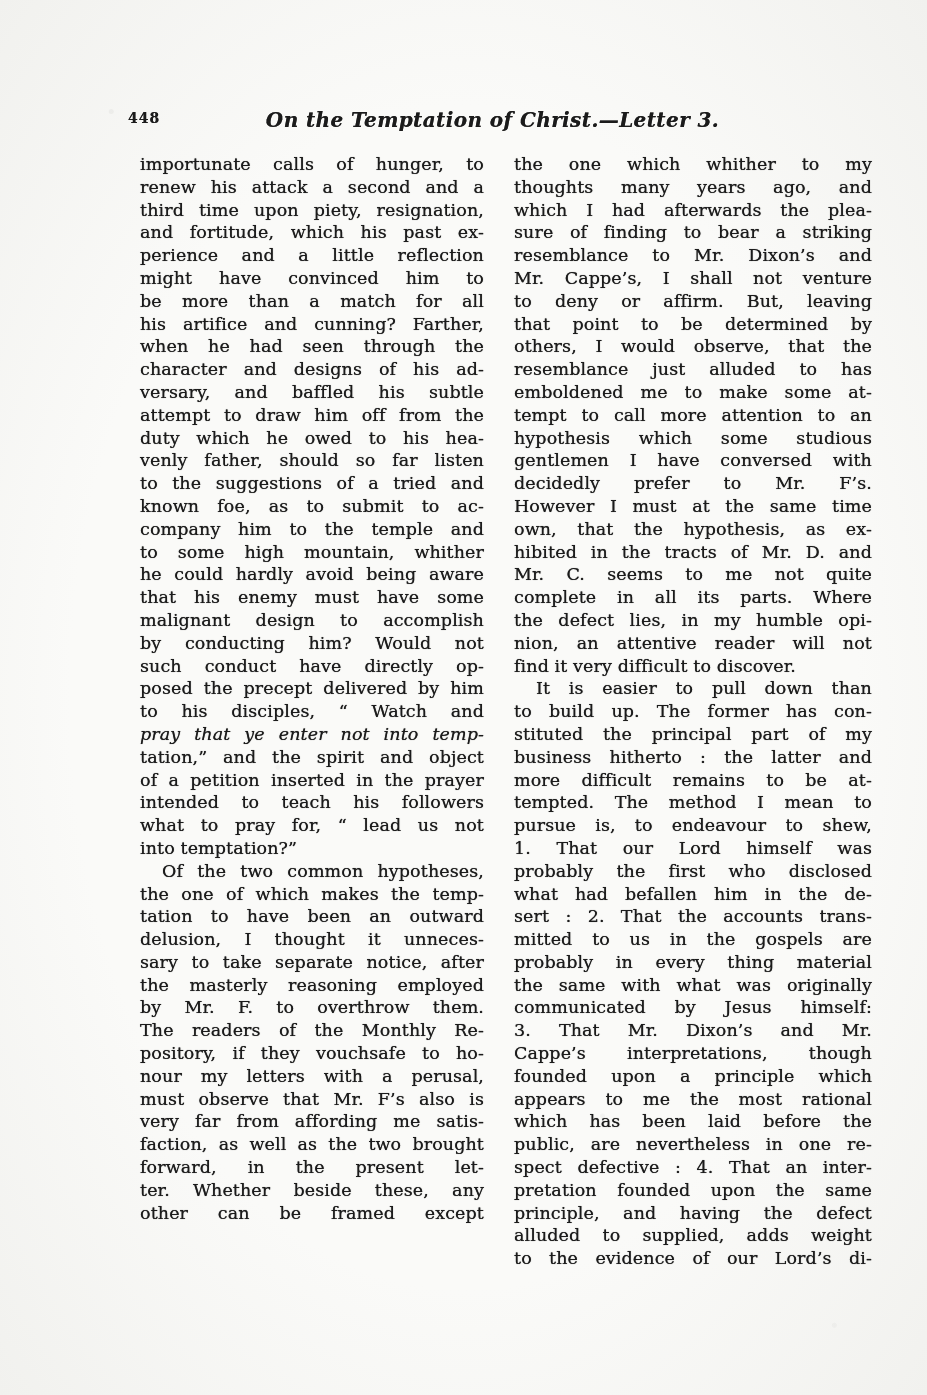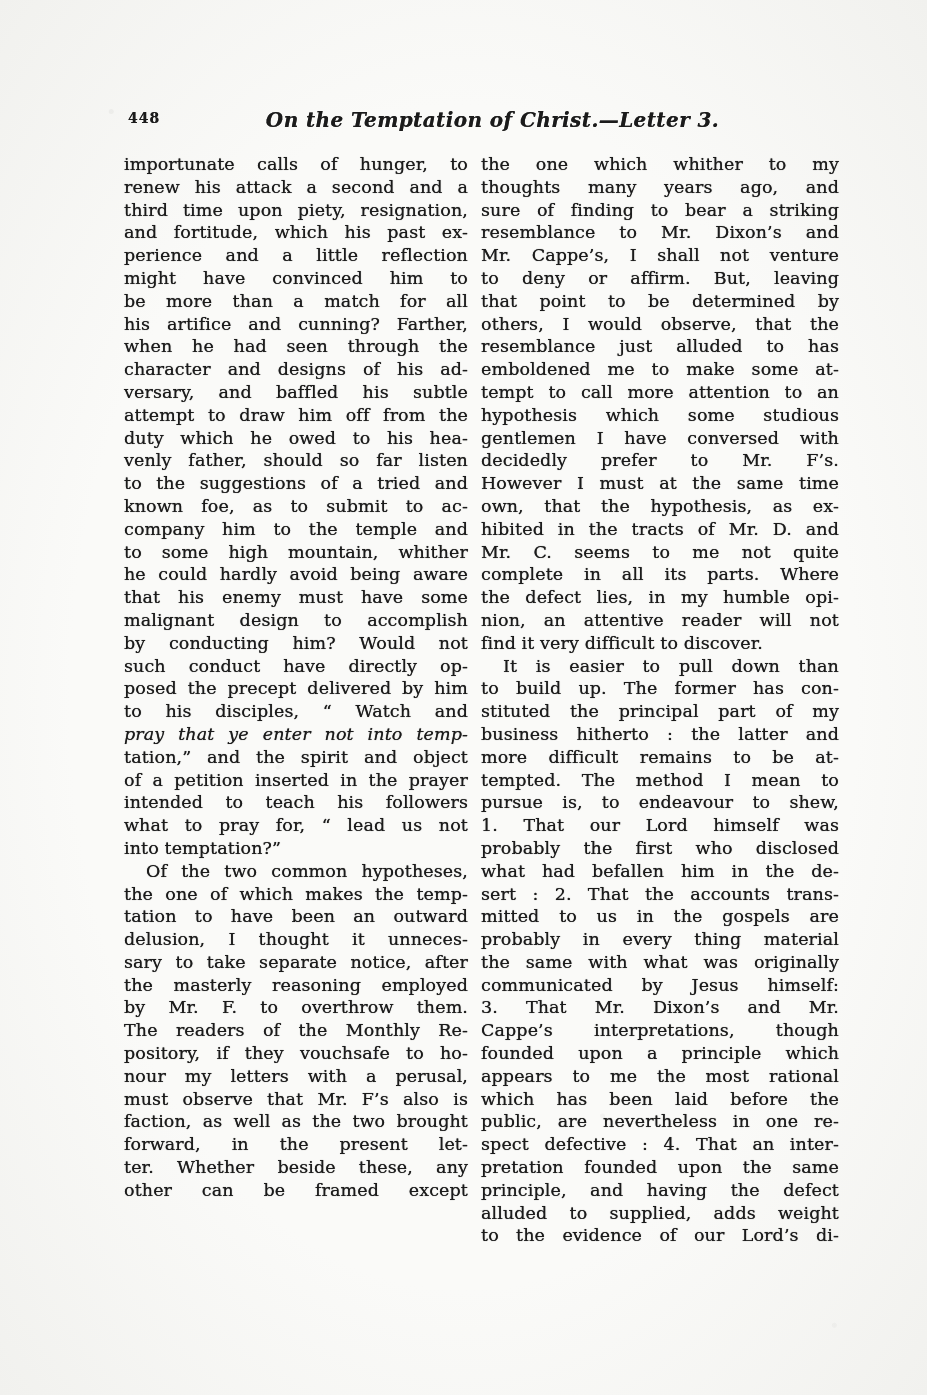--- a/index.html
+++ b/index.html
@@ -32,25 +32,25 @@
   .running-title{
     position:absolute; left:12px; right:0; top:0;
     text-align:center;
     font-style:italic; font-weight:bold;
     font-size:20px;
     letter-spacing:.4px;
     text-shadow:0 0 .6px rgba(25,25,25,.8);
   }
   .columns{
     position:absolute;
-    left:124px; top:153px;
+    left:140px; top:153px;
     width:717px;
     display:grid;
     grid-template-columns:344px 358px;
-    column-gap:13px;
+    column-gap:30px;
   }
   .col{min-width:0;}
   .line{
     height:22.8px;
     line-height:22.8px;
     font-size:17.5px;
     text-align:justify;
     text-align-last:justify;
     white-space:normal;
     overflow:visible;
@@ -107,28 +107,30 @@
         <div class="line">the one of which makes the temp-</div>
         <div class="line">tation to have been an outward</div>
         <div class="line">delusion, I thought it unneces-</div>
         <div class="line">sary to take separate notice, after</div>
         <div class="line">the masterly reasoning employed</div>
         <div class="line">by Mr. F. to overthrow them.</div>
         <div class="line">The readers of the Monthly Re-</div>
         <div class="line">pository, if they vouchsafe to ho-</div>
         <div class="line">nour my letters with a perusal,</div>
         <div class="line">must observe that Mr. F’s also is</div>
+        <div class="line">very far from affording me satis-</div>
         <div class="line">faction, as well as the two brought</div>
         <div class="line">forward, in the present let-</div>
         <div class="line">ter. Whether beside these, any</div>
         <div class="line">other can be framed except</div>
       </div>
     <div class="col">
         <div class="line">the one which whither to my</div>
         <div class="line">thoughts many years ago, and</div>
+        <div class="line">which I had afterwards the plea-</div>
         <div class="line">sure of finding to bear a striking</div>
         <div class="line">resemblance to Mr. Dixon’s and</div>
         <div class="line">Mr. Cappe’s, I shall not venture</div>
         <div class="line">to deny or affirm. But, leaving</div>
         <div class="line">that point to be determined by</div>
         <div class="line">others, I would observe, that the</div>
         <div class="line">resemblance just alluded to has</div>
         <div class="line">emboldened me to make some at-</div>
         <div class="line">tempt to call more attention to an</div>
         <div class="line">hypothesis which some studious</div>

